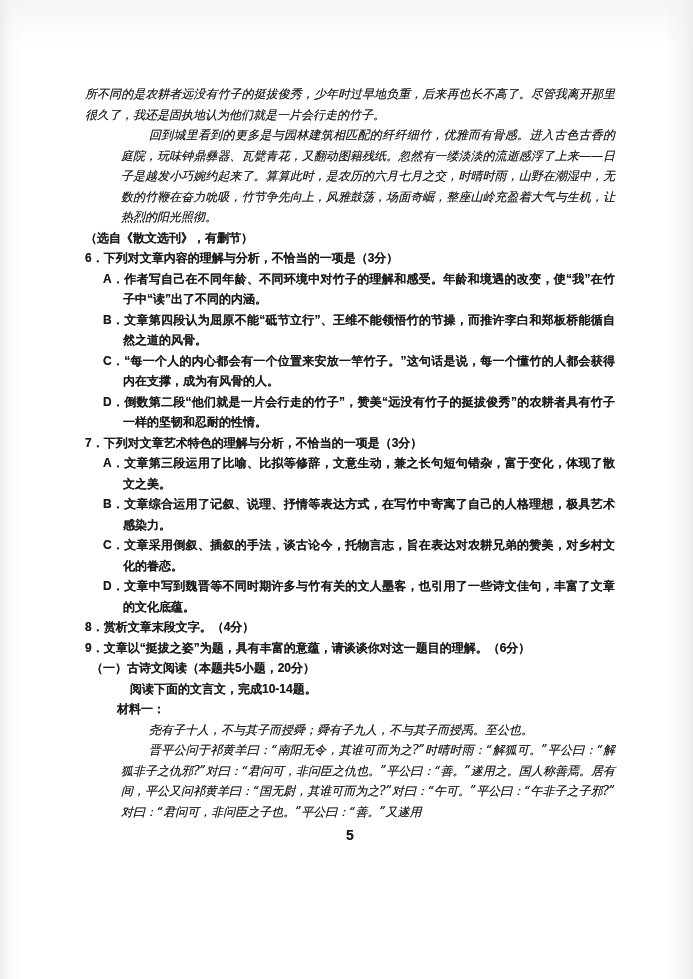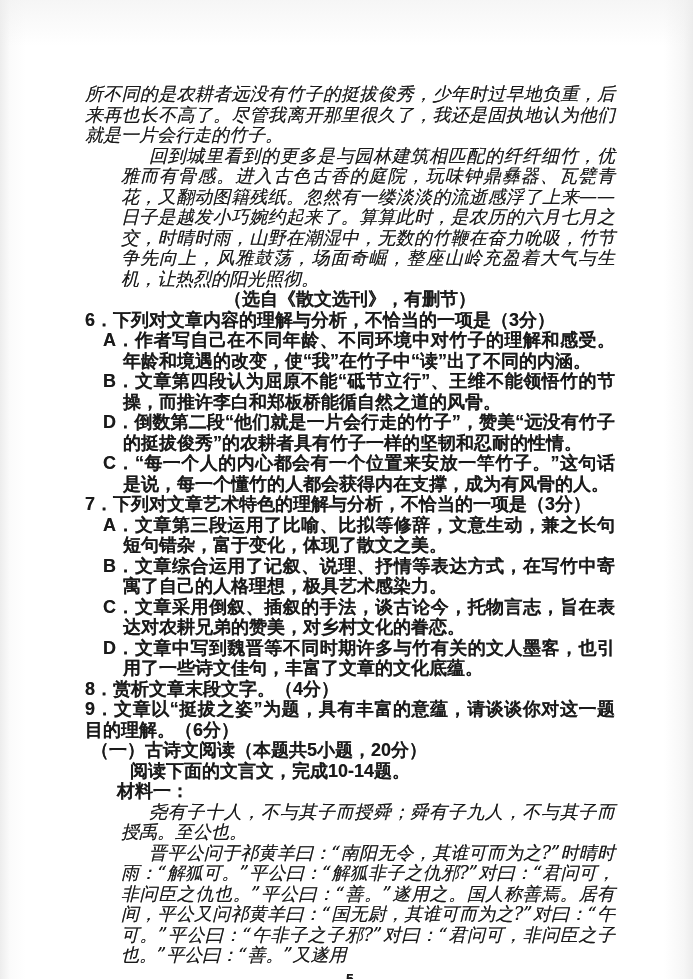--- a/index.html
+++ b/index.html
@@ -19,36 +19,36 @@
     overflow: hidden;
   }
   .content {
     position: absolute;
     left: 85px;
     top: 84px;
     width: 530px;
   }
   p {
     margin: 0;
-    font-size: 18px;
+    font-size: 12px;
     line-height: 20.5px;
     text-align: justify;
     text-shadow: 0 0 0.6px rgba(25,25,25,0.65);
   }
   .kai {
     font-family: "DejaVu Serif", "Liberation Serif", serif;
     font-style: italic;
   }
   .hei {
     font-family: "Liberation Sans", "DejaVu Sans", sans-serif;
     font-weight: 700;
     font-style: normal;
   }
   .ind2 { text-indent: 28px; margin-left: 36px; }
-  .source { text-align: center; }
+  .source { text-align: left; }
   .option {
     padding-left: 38px;
     text-indent: -20px;
   }
   .sec-head { margin-left: 6px; margin-top: 15px; }
   .sec-sub  { margin-left: 6px; }
   .instr    { margin-left: 45px; font-weight: 600; }
   .mat-label{ margin-left: 32px; }
   .pagenum {
     text-align: center;
@@ -65,22 +65,22 @@
     <section>
       <p class="kai">所不同的是农耕者远没有竹子的挺拔俊秀，少年时过早地负重，后来再也长不高了。尽管我离开那里很久了，我还是固执地认为他们就是一片会行走的竹子。</p>
       <p class="kai ind2">回到城里看到的更多是与园林建筑相匹配的纤纤细竹，优雅而有骨感。进入古色古香的庭院，玩味钟鼎彝器、瓦甓青花，又翻动图籍残纸。忽然有一缕淡淡的流逝感浮了上来——日子是越发小巧婉约起来了。算算此时，是农历的六月七月之交，时晴时雨，山野在潮湿中，无数的竹鞭在奋力吮吸，竹节争先向上，风雅鼓荡，场面奇崛，整座山岭充盈着大气与生机，让热烈的阳光照彻。</p>
       <p class="hei source">（选自《散文选刊》，有删节）</p>
     </section>
 
     <section>
       <p class="hei">6．下列对文章内容的理解与分析，不恰当的一项是（3分）</p>
       <p class="hei option">A．作者写自己在不同年龄、不同环境中对竹子的理解和感受。年龄和境遇的改变，使“我”在竹子中“读”出了不同的内涵。</p>
       <p class="hei option">B．文章第四段认为屈原不能“砥节立行”、王维不能领悟竹的节操，而推许李白和郑板桥能循自然之道的风骨。</p>
+      <p class="hei option">C．“每一个人的内心都会有一个位置来安放一竿竹子。”这句话是说，每一个懂竹的人都会获得内在支撑，成为有风骨的人。</p>
       <p class="hei option">D．倒数第二段“他们就是一片会行走的竹子”，赞美“远没有竹子的挺拔俊秀”的农耕者具有竹子一样的坚韧和忍耐的性情。</p>
-      <p class="hei option">C．“每一个人的内心都会有一个位置来安放一竿竹子。”这句话是说，每一个懂竹的人都会获得内在支撑，成为有风骨的人。</p>
     </section>
 
     <section>
       <p class="hei">7．下列对文章艺术特色的理解与分析，不恰当的一项是（3分）</p>
       <p class="hei option">A．文章第三段运用了比喻、比拟等修辞，文意生动，兼之长句短句错杂，富于变化，体现了散文之美。</p>
       <p class="hei option">B．文章综合运用了记叙、说理、抒情等表达方式，在写竹中寄寓了自己的人格理想，极具艺术感染力。</p>
       <p class="hei option">C．文章采用倒叙、插叙的手法，谈古论今，托物言志，旨在表达对农耕兄弟的赞美，对乡村文化的眷恋。</p>
       <p class="hei option">D．文章中写到魏晋等不同时期许多与竹有关的文人墨客，也引用了一些诗文佳句，丰富了文章的文化底蕴。</p>
     </section>
 

